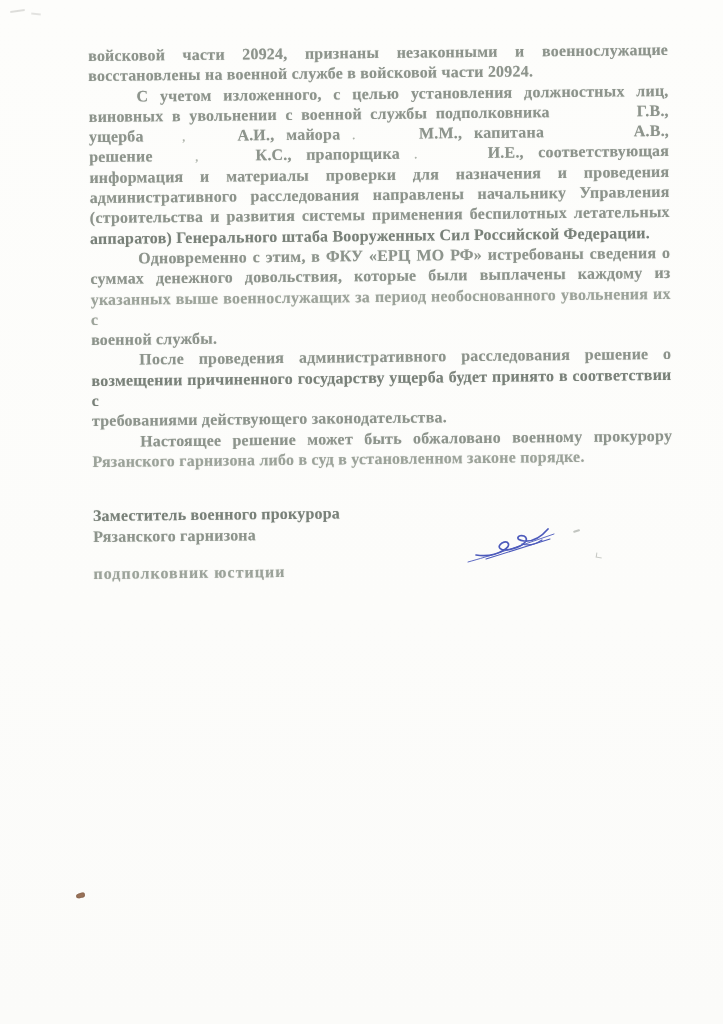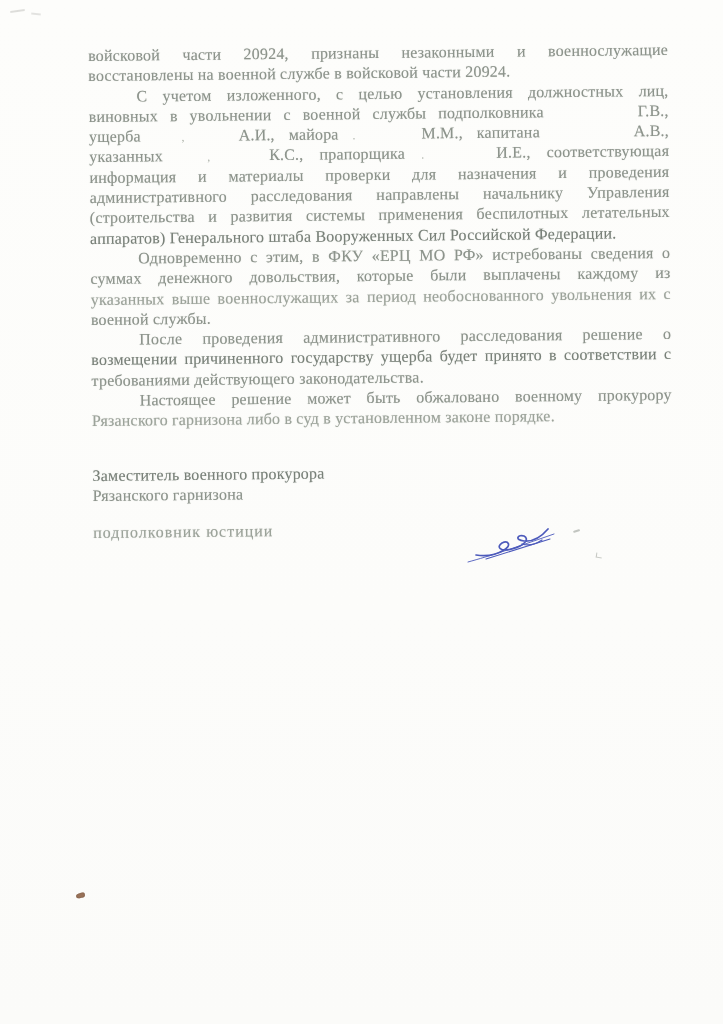--- a/index.html
+++ b/index.html
@@ -2,20 +2,21 @@
 <html><head>
 <meta charset="utf-8">
 <style>
   html,body{margin:0;padding:0;background:#e8e8e8;}
   .page{
     position:relative;
     width:723px;height:1024px;
     background:linear-gradient(180deg,#fdfdfb 0%,#fcfcfa 60%,#fbfbf9 100%);
     overflow:hidden;
     font-family:"Liberation Serif","DejaVu Serif",serif;
+    font-weight:bold;
   }
   .scan{
     position:absolute;left:88px;top:46px;width:580px;
     transform:rotate(-0.6deg);
     transform-origin:0 0;
     color:#8d948c;
     font-size:16px;
     letter-spacing:0.2px;
     text-shadow:0 0 0.8px rgba(140,148,140,0.5);
   }
@@ -52,21 +53,21 @@
   <div class="artifact pencil-a"></div>
   <div class="artifact pencil-b"></div>
 
   <div class="scan">
     <div id="doc-lines">
         <div class="line justify">войсковой части 20924, признаны незаконными и военнослужащие</div>
         <div class="line">восстановлены на военной службе в войсковой части 20924.</div>
         <div class="line justify indent">С учетом изложенного, с целью установления должностных лиц,</div>
         <div class="line justify"><span>виновных в увольнении с военной службы подполковника</span> <span class="gap" style="width: 70px;"></span> <span>Г.В.,</span></div>
         <div class="line justify"><span>ущерба</span> <span class="gap mark-left" style="width: 70px;">,</span> <span>А.И., майора</span> <span class="gap mark-right" style="width: 52px;">.</span> <span>М.М., капитана</span> <span class="gap" style="width: 66px;"></span> <span>А.В.,</span></div>
-        <div class="line justify"><span>указанных</span> <span class="gap mark-left" style="width: 74px;">,</span> <span>К.С., прапорщика</span> <span class="gap mark-right" style="width: 56px;">.</span> <span>И.Е., соответствующая</span></div>
+        <div class="line justify"><span>решение</span> <span class="gap mark-left" style="width: 74px;">,</span> <span>К.С., прапорщика</span> <span class="gap mark-right" style="width: 56px;">.</span> <span>И.Е., соответствующая</span></div>
         <div class="line justify">информация и материалы проверки для назначения и проведения</div>
         <div class="line justify">административного расследования направлены начальнику Управления</div>
         <div class="line justify">(строительства и развития системы применения беспилотных летательных</div>
         <div class="line tone-dark">аппаратов) Генерального штаба Вооруженных Сил Российской Федерации.</div>
         <div class="line justify indent">Одновременно с этим, в ФКУ «ЕРЦ МО РФ» истребованы сведения о</div>
         <div class="line justify">суммах денежного довольствия, которые были выплачены каждому из</div>
         <div class="line justify tone-light">указанных выше военнослужащих за период необоснованного увольнения их с</div>
         <div class="line">военной службы.</div>
         <div class="line justify indent">После проведения административного расследования решение о</div>
         <div class="line justify tone-dark">возмещении причиненного государству ущерба будет принято в соответствии с</div>

